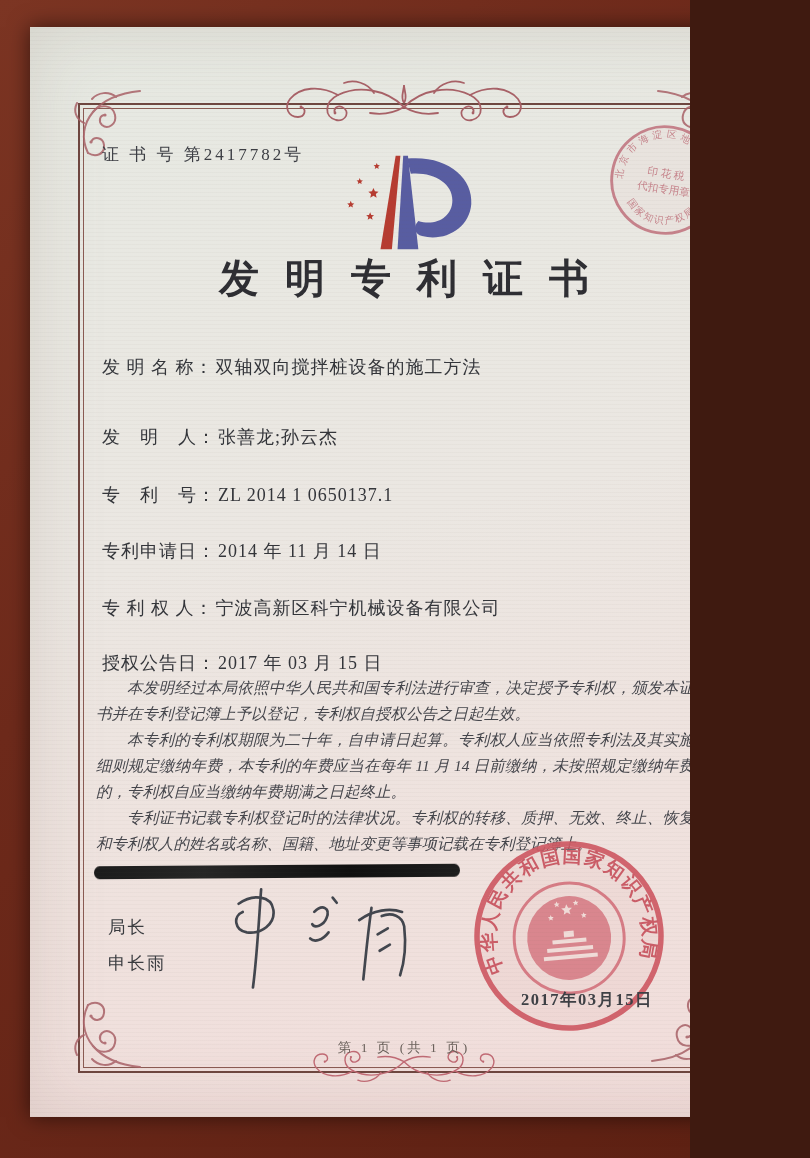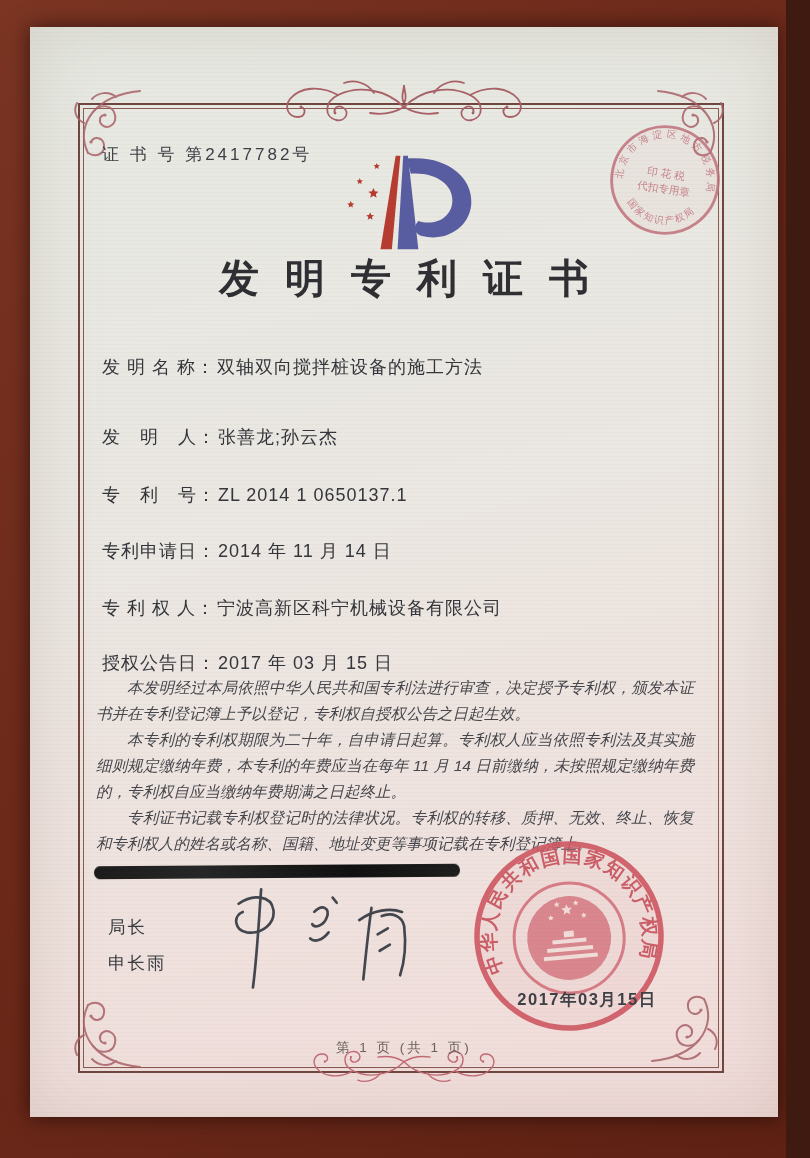--- a/index.html
+++ b/index.html
@@ -1,18 +1,18 @@
 <!DOCTYPE html>
 <html><head>
 <meta charset="utf-8">
 <style>
   html,body{margin:0;padding:0;background:#3f1a10;}
-  #stage{position:relative;width:786px;height:1158px;overflow:hidden;
+  #stage{position:relative;width:690px;height:1158px;overflow:hidden;
     background:linear-gradient(135deg,#7c3523 0%,#6e2a1b 40%,#5e2113 100%);
-    font-family:Liberation Sans, sans-serif;}
+    font-family:Liberation Serif, serif;}
   .paper{position:absolute;left:30px;top:27px;width:748px;height:1090px;
     background:linear-gradient(168deg,#e6e9e2 0%,#ebe7e2 45%,#efe2de 72%,#f2dcda 100%);
     box-shadow:0 0 20px rgba(0,0,0,.55), inset 0 0 70px rgba(170,150,140,.28);}
   .paper::after{content:"";position:absolute;inset:0;pointer-events:none;
     background:repeating-linear-gradient(0deg,rgba(100,90,80,.035) 0 1px,transparent 1px 4px);}
   .borderbox{position:absolute;left:48px;top:76px;width:642px;height:966px;border:2px solid #6e463f;}
   .borderbox::before{content:"";position:absolute;inset:3px;border:1px solid #8a5a52;}
   .orn{position:absolute;color:#a86167;}
   .orn svg{width:100%;height:100%;}
   .orn-tl{left:34px;top:60px;width:80px;height:80px;transform:scale(-1,-1);}

